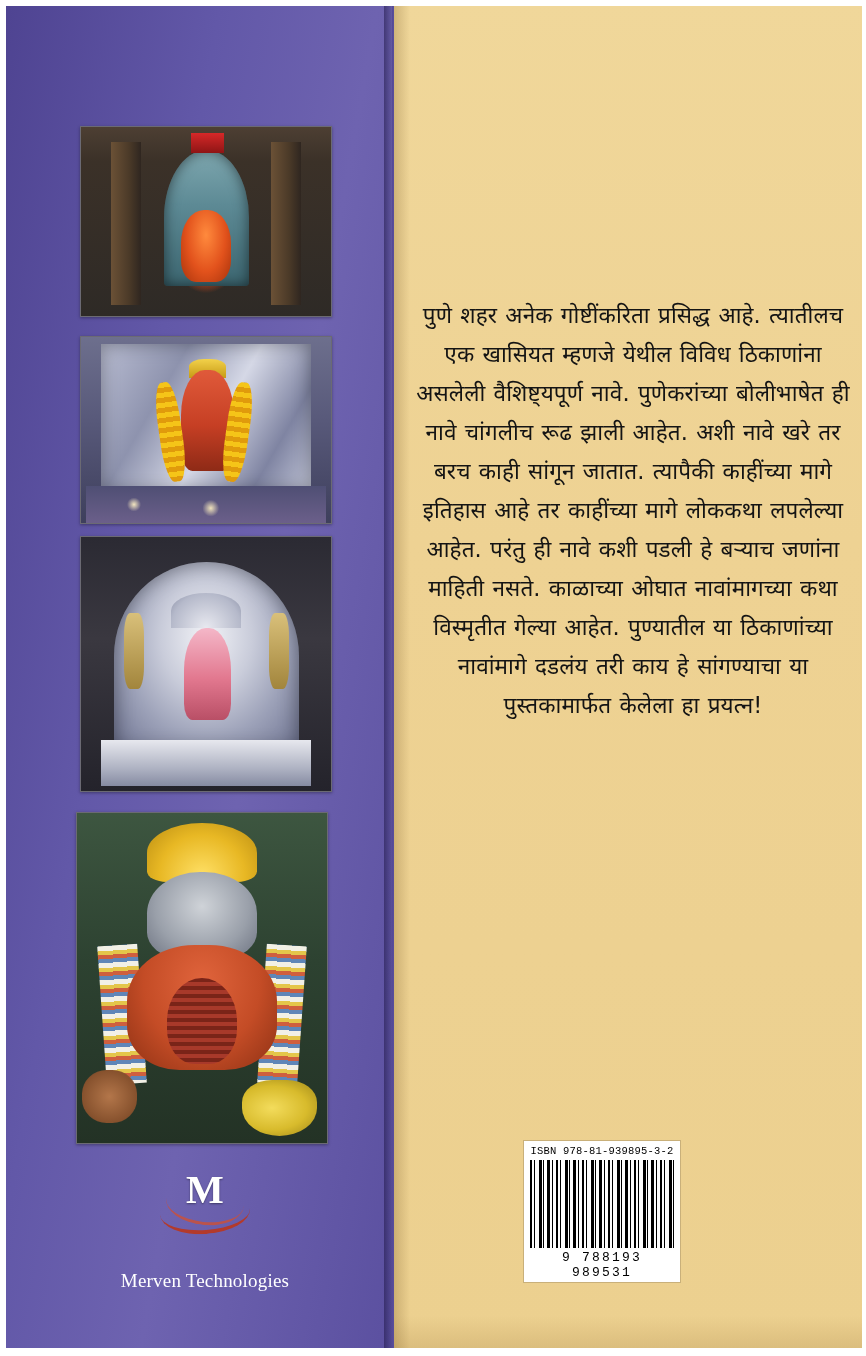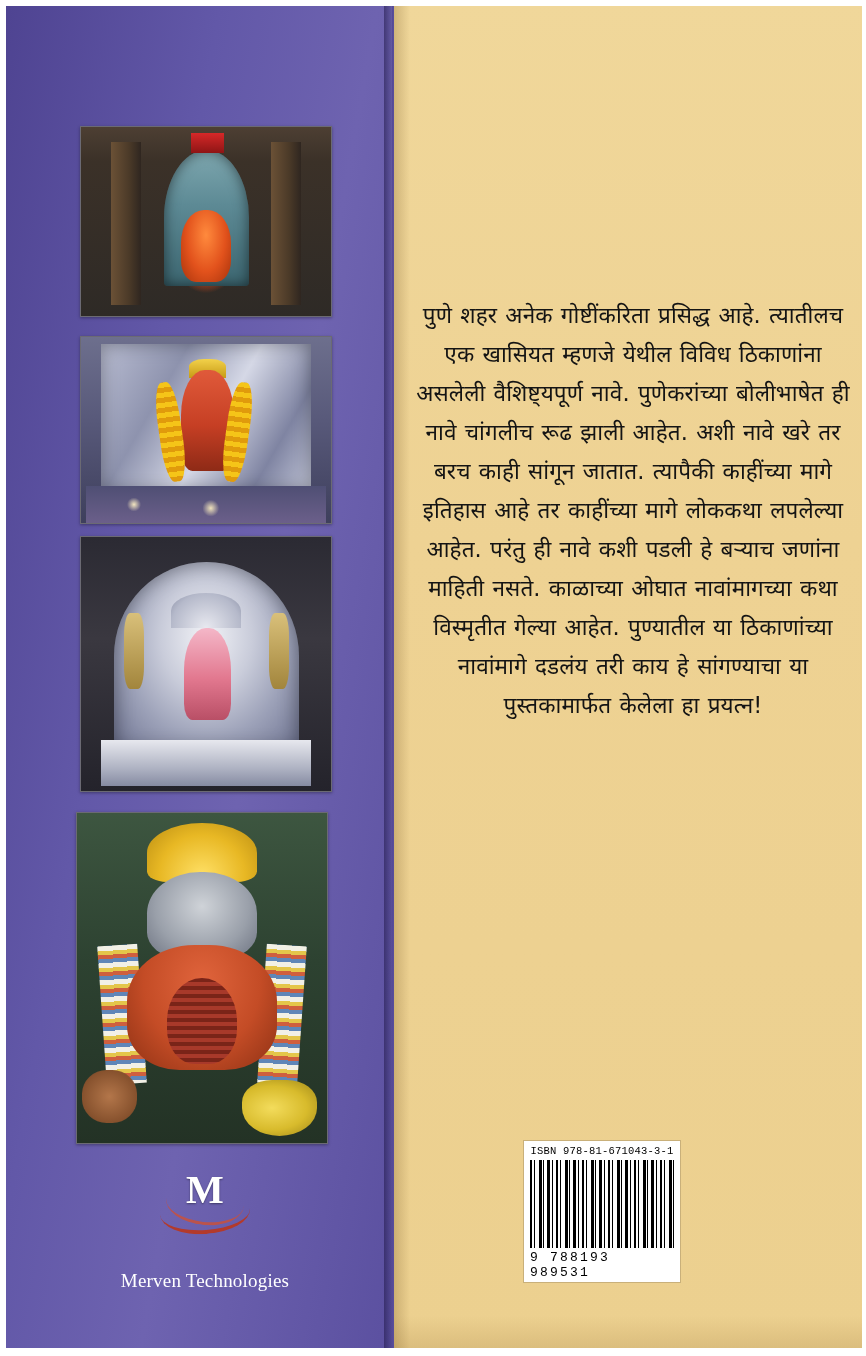--- a/index.html
+++ b/index.html
@@ -352,21 +352,21 @@
         #000 9px, #000 12px, #fff 12px, #fff 13px,
         #000 13px, #000 14px, #fff 14px, #fff 17px,
         #000 17px, #000 20px, #fff 20px, #fff 22px,
         #000 22px, #000 23px, #fff 23px, #fff 26px);
   }
   #barcode-number {
     font-family: "Liberation Mono", monospace;
     font-size: 13px;
     letter-spacing: 2.2px;
     color: #000;
-    text-align: left;
+    text-align: center;
     margin-top: 2px;
   }
 
   
   .scan-edge-top, .scan-edge-bottom, .scan-edge-left, .scan-edge-right {
     position: absolute;
     background: #ffffff;
   }
   .scan-edge-top { left: 0; top: 0; width: 866px; height: 6px; }
   .scan-edge-bottom { left: 0; bottom: 0; width: 866px; height: 8px; }
@@ -435,21 +435,21 @@
       <div class="swoosh"></div>
       <div class="swoosh2"></div>
       <div class="letter">M</div>
     </div>
     <div id="publisher-name">Merven Technologies</div>
   </div>
 
   <div id="blurb">पुणे शहर अनेक गोष्टींकरिता प्रसिद्ध आहे. त्यातीलच एक खासियत म्हणजे येथील विविध ठिकाणांना असलेली वैशिष्ट्यपूर्ण नावे. पुणेकरांच्या बोलीभाषेत ही नावे चांगलीच रूढ झाली आहेत. अशी नावे खरे तर बरच काही सांगून जातात. त्यापैकी काहींच्या मागे इतिहास आहे तर काहींच्या मागे लोककथा लपलेल्या आहेत. परंतु ही नावे कशी पडली हे बऱ्याच जणांना माहिती नसते. काळाच्या ओघात नावांमागच्या कथा विस्मृतीत गेल्या आहेत. पुण्यातील या ठिकाणांच्या नावांमागे दडलंय तरी काय हे सांगण्याचा या पुस्तकामार्फत केलेला हा प्रयत्न!</div>
 
   <div id="barcode-block">
-    <div id="isbn-text">ISBN  978-81-671043-3-1</div>
+    <div id="isbn-text">ISBN  978-81-939895-3-2</div>
     <div class="bars"></div>
     <div id="barcode-number">9 788193 989531</div>
   </div>
 
   <div class="scan-edge-top"></div>
   <div class="scan-edge-bottom"></div>
   <div class="scan-edge-left"></div>
   <div class="scan-edge-right"></div>
 
 </div>

